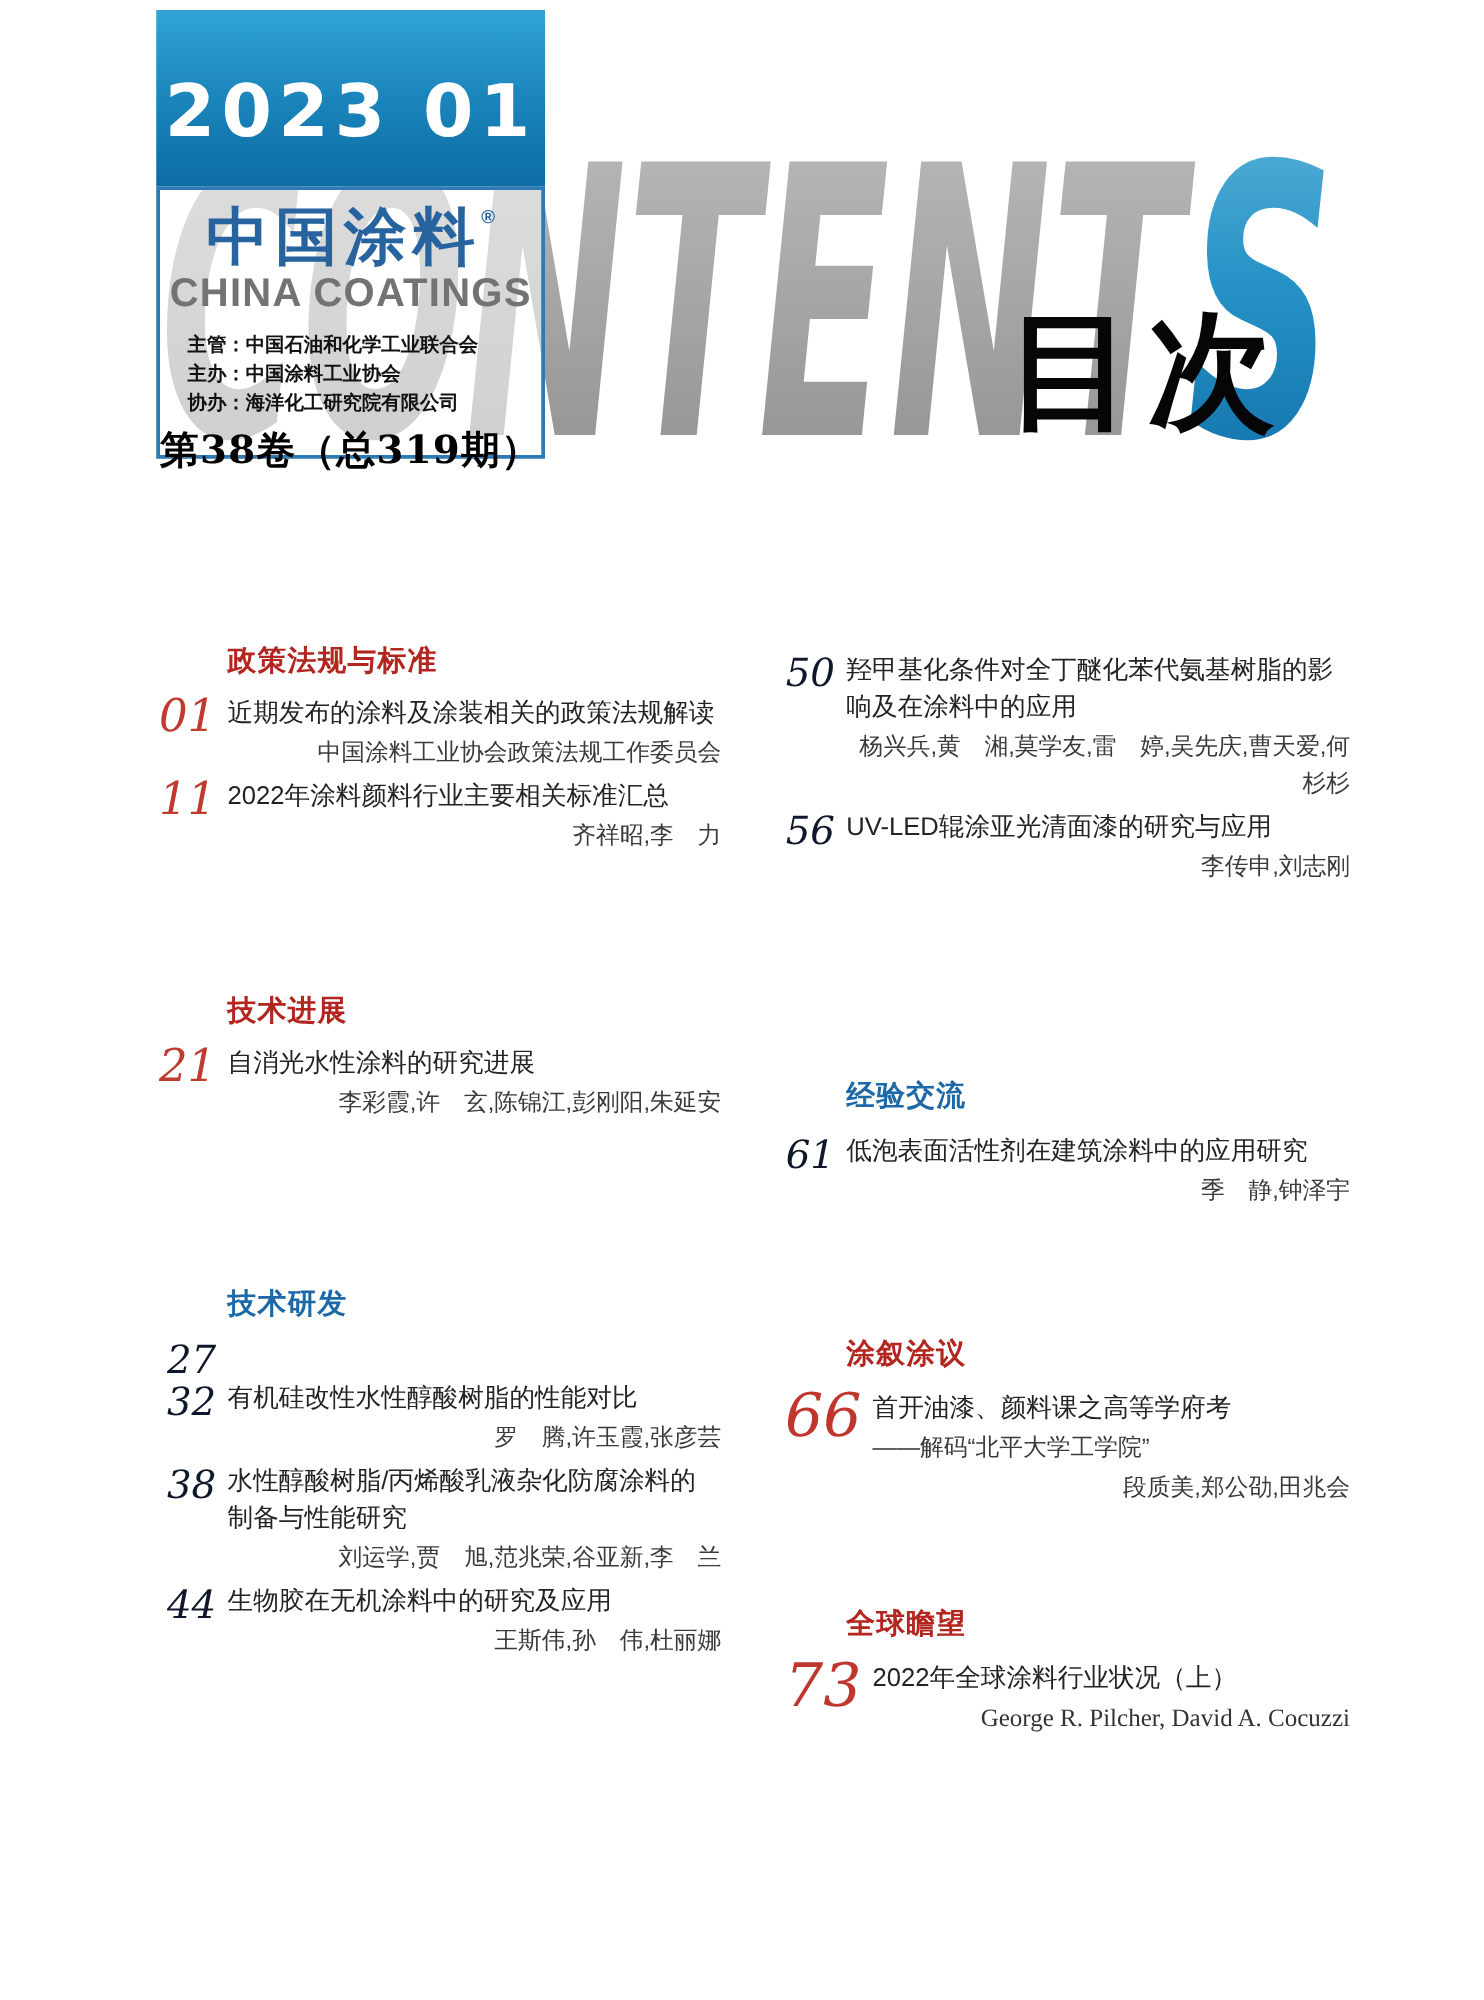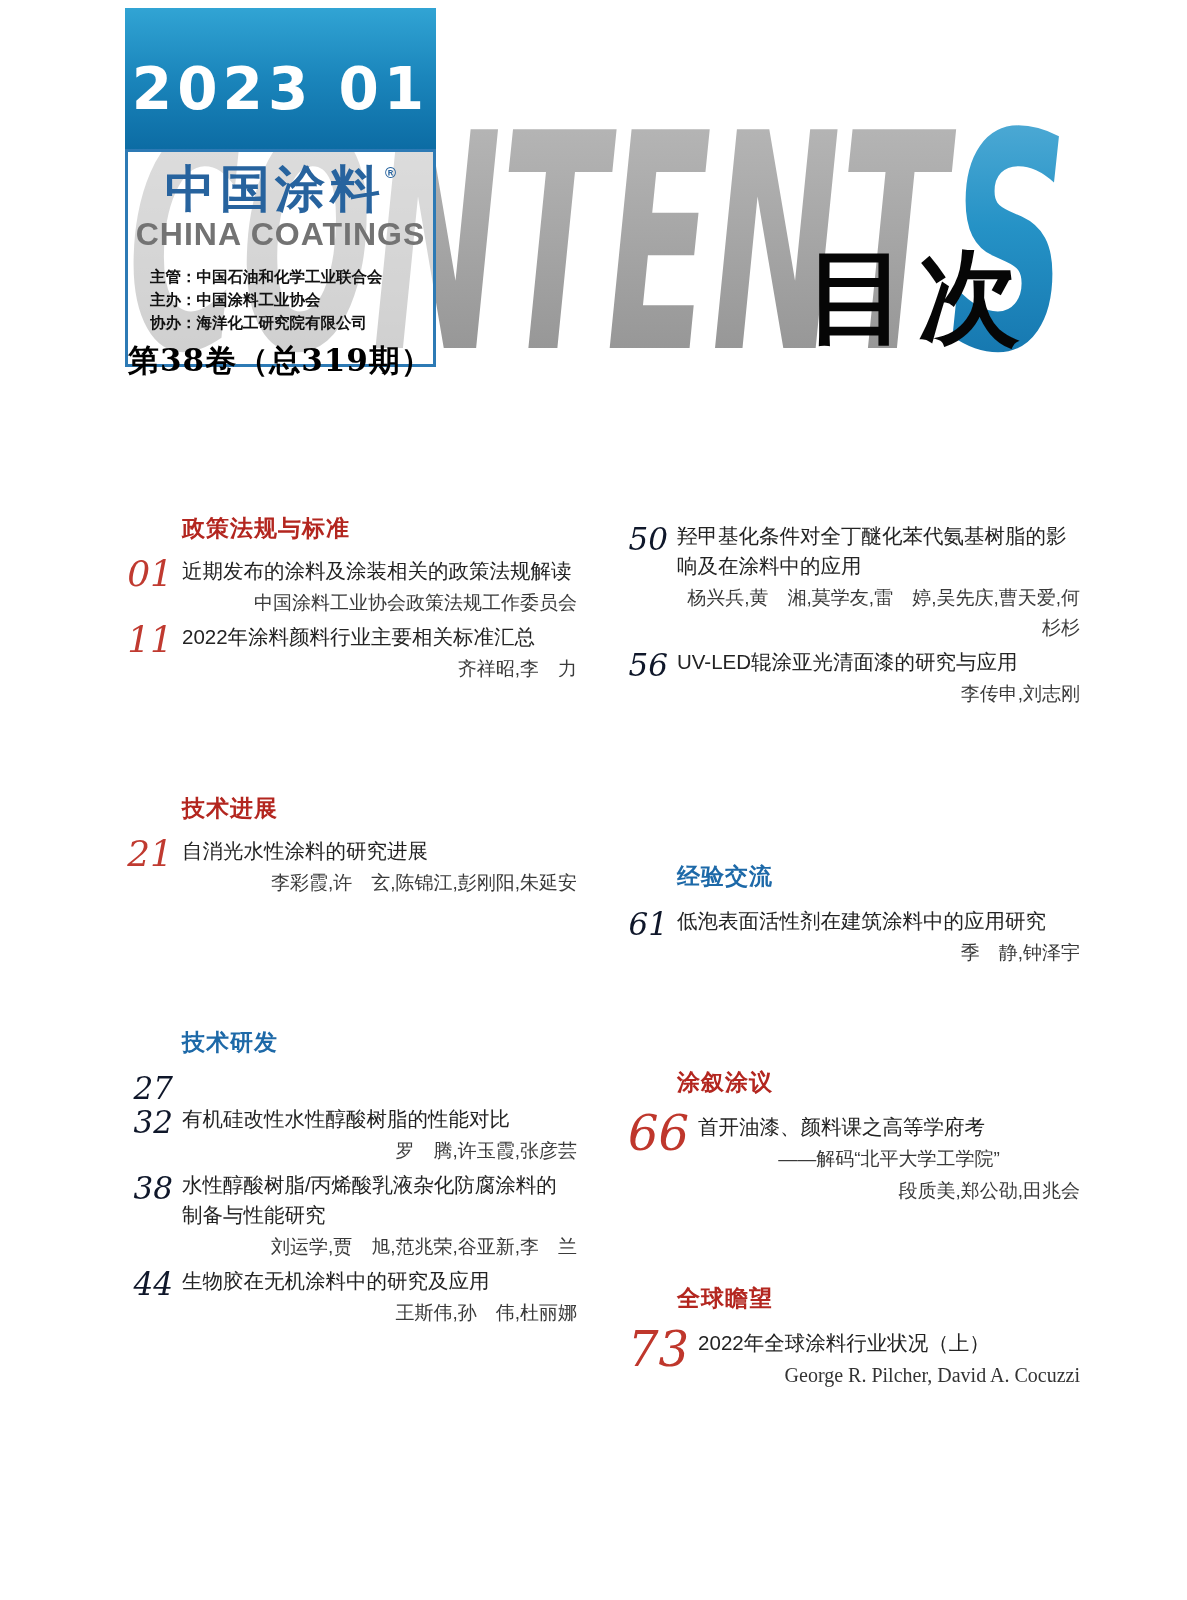--- a/index.html
+++ b/index.html
@@ -66,21 +66,21 @@
     flex:0 0 48px;text-align:right;padding-right:9px;
     font-family:"DejaVu Serif","Liberation Serif",serif;font-style:italic;
     line-height:30px;position:relative;top:3px;
   }
   .right-col .num{flex:0 0 40px;}
   .red-num{color:#c03a30;font-size:36px;}
   .blue-num{color:#0f172a;font-size:31px;}
   .xl-num{color:#bf372c;font-size:48px;top:6px;}
   .body{flex:1;min-width:0;}
   .title{font-size:20.5px;line-height:30px;color:#232323;}
-  .subtitle{font-size:19px;line-height:30px;color:#3a3a3a;margin-top:2px;text-align:center;}
+  .subtitle{font-size:19px;line-height:30px;color:#3a3a3a;margin-top:2px;}
   .authors{font-size:19px;line-height:30px;color:#3a3a3a;text-align:right;margin-top:2px;}
   .authors.latin{font-family:"Liberation Serif",serif;font-size:20px;color:#333333;}
 </style>
 </head>
 <body>
 
 <div class="page">
 
   <svg class="contents-art" width="940" height="290" viewBox="0 0 940 290">
     <defs>

